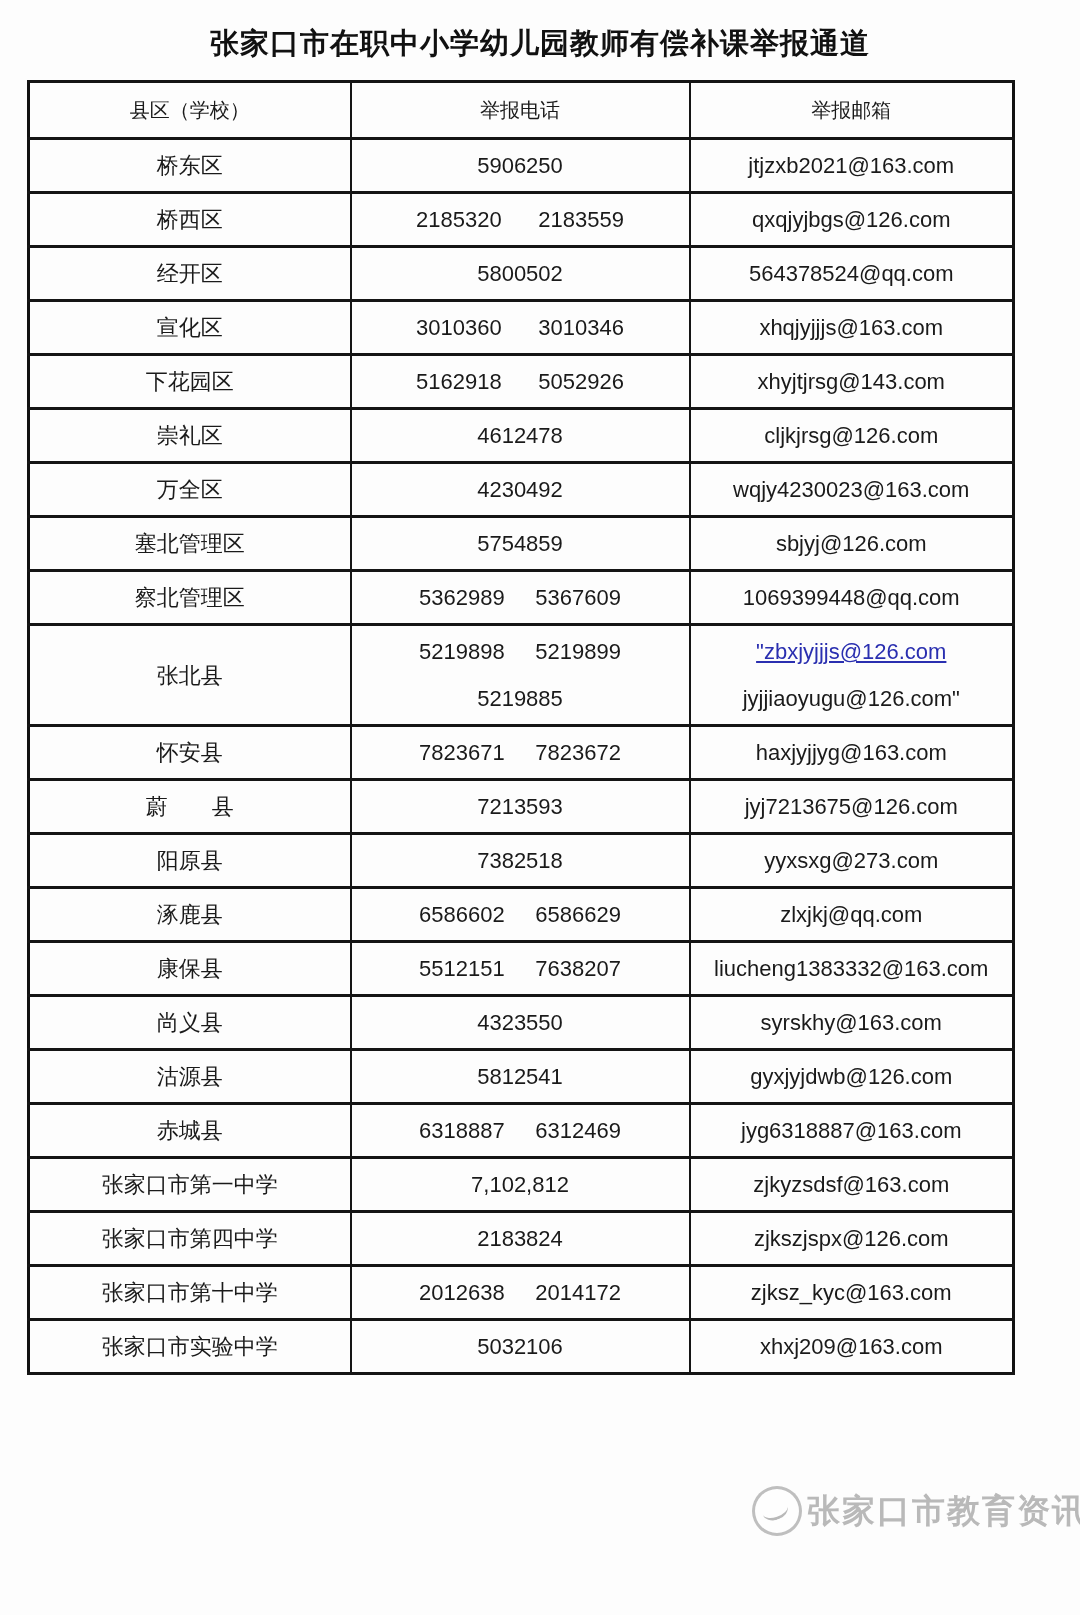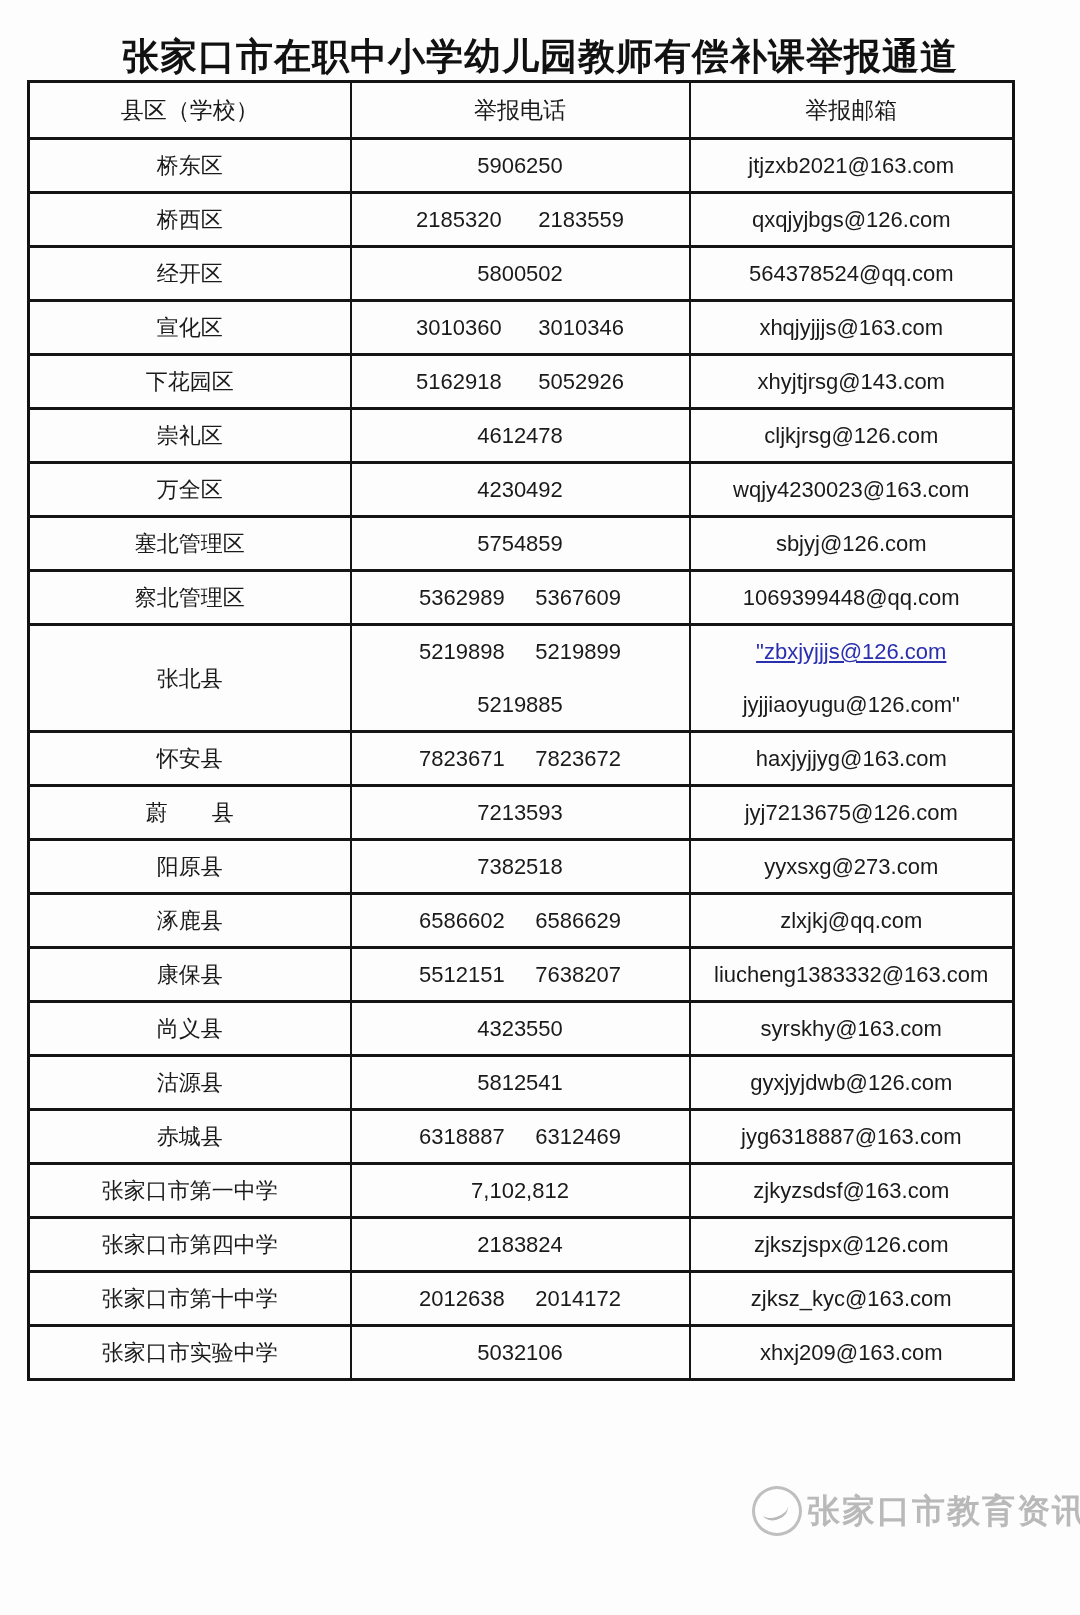--- a/index.html
+++ b/index.html
@@ -6,24 +6,24 @@
   .page{
     position:relative;
     width:1080px;height:1615px;
     margin:0 auto;
     background:#fdfdfd;
     font-family:"Liberation Sans", sans-serif;
     color:#151515;
     overflow:hidden;
   }
   .page-title{
-    margin:8px;
+    margin:0;
     padding-top:24px;
     text-align:center;
-    font-size:37px;
+    font-size:29px;
     font-weight:700;
     letter-spacing:1px;
     color:#111;
   }
   table.report-table{
     position:absolute;
     left:27px;top:80px;
     width:985px;
     border-collapse:collapse;
     table-layout:fixed;
@@ -37,29 +37,29 @@
     text-align:center;
     vertical-align:middle;
     padding:12px 6px;
     font-size:22px;
     line-height:27px;
     white-space:pre-wrap;
     color:#1a1a1a;
   }
   table.report-table th{
     font-weight:400;
-    font-size:23px;
+    font-size:20px;
     height:30px;
   }
   table.report-table{border:3px solid #111;}
   col.c1{width:322px;}
   col.c2{width:339px;}
   col.c3{width:324px;}
   .cell-line{min-height:27px;}
-  .cell-line + .cell-line{margin-top:26px;}
+  .cell-line + .cell-line{margin-top:20px;}
   .email-link{
     color:#2a2fb0;
     text-decoration:underline;
     text-decoration-color:#2a2fb0;
     cursor:pointer;
   }
   .watermark{
     position:absolute;
     left:752px;top:1486px;
     display:flex;

